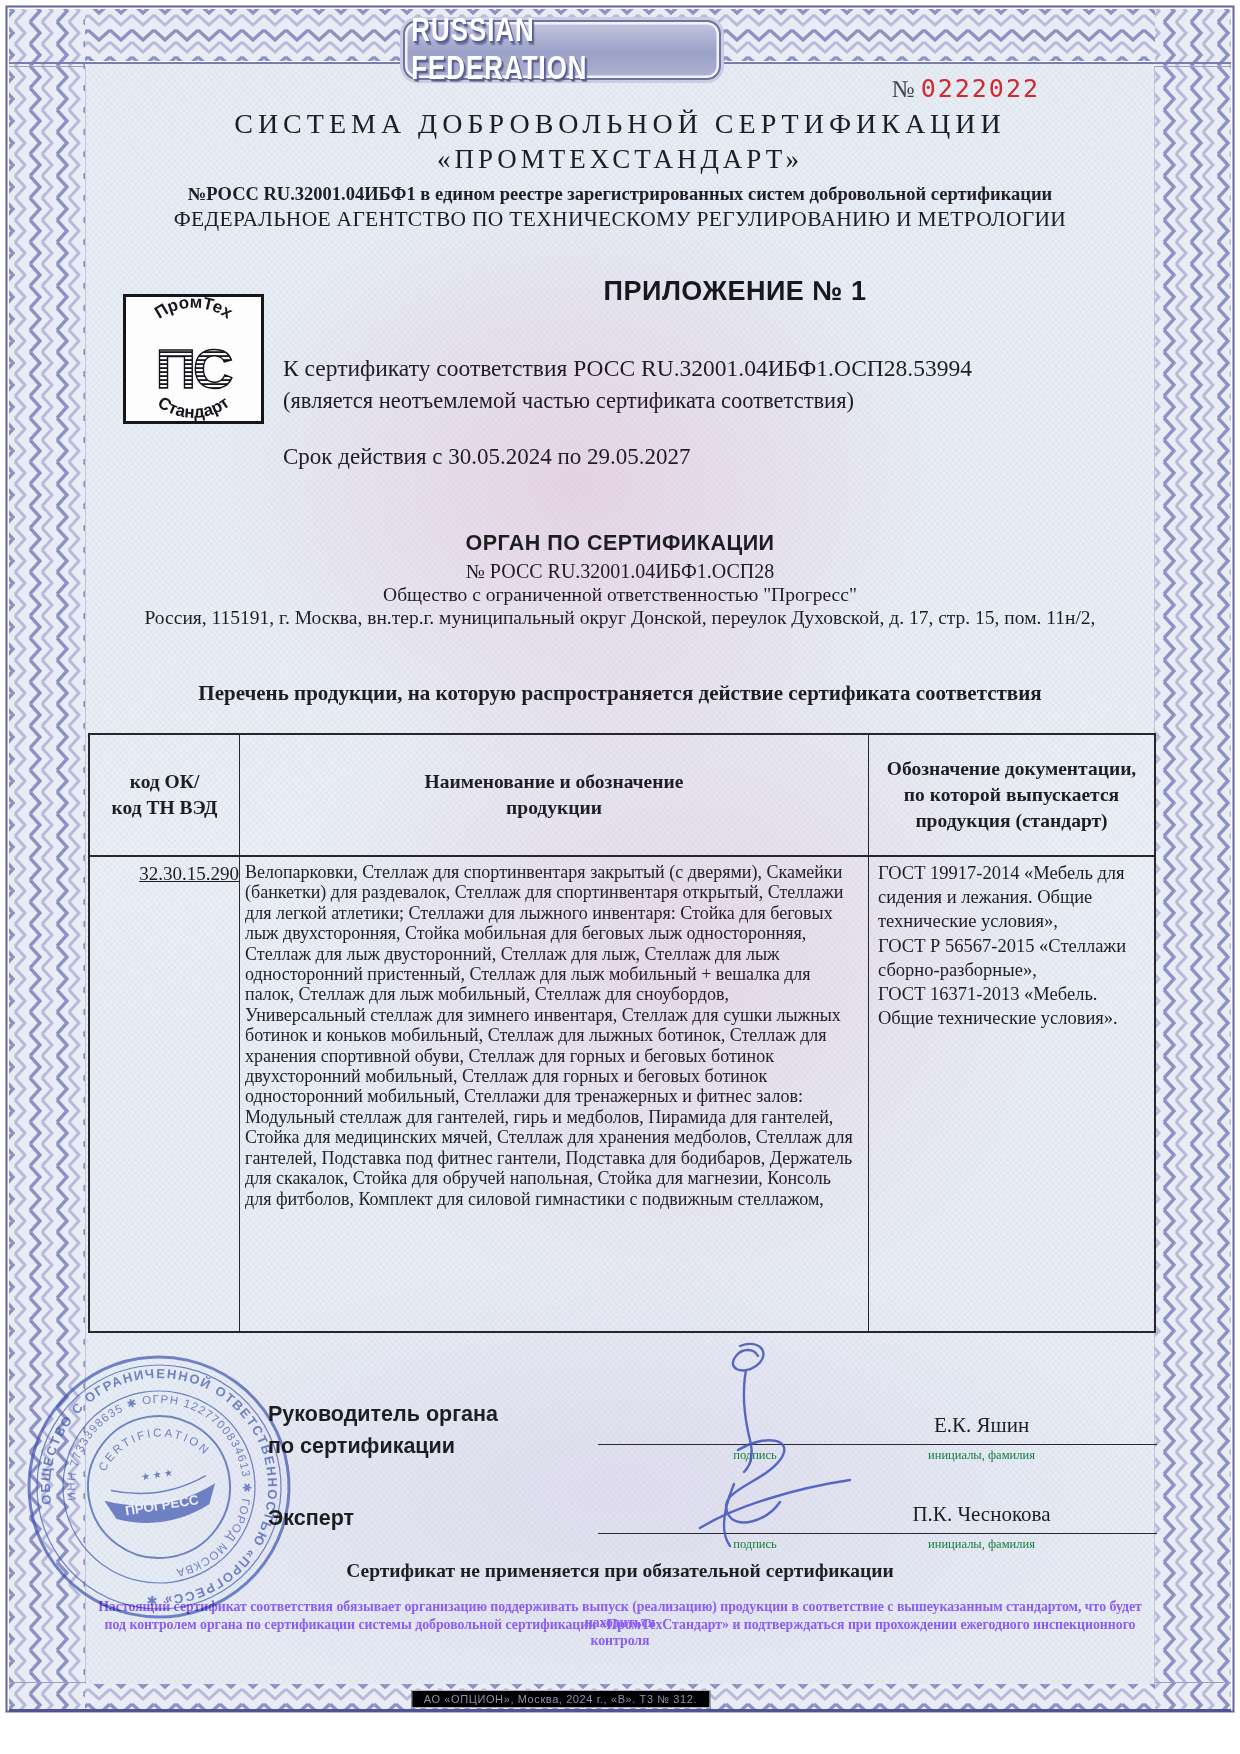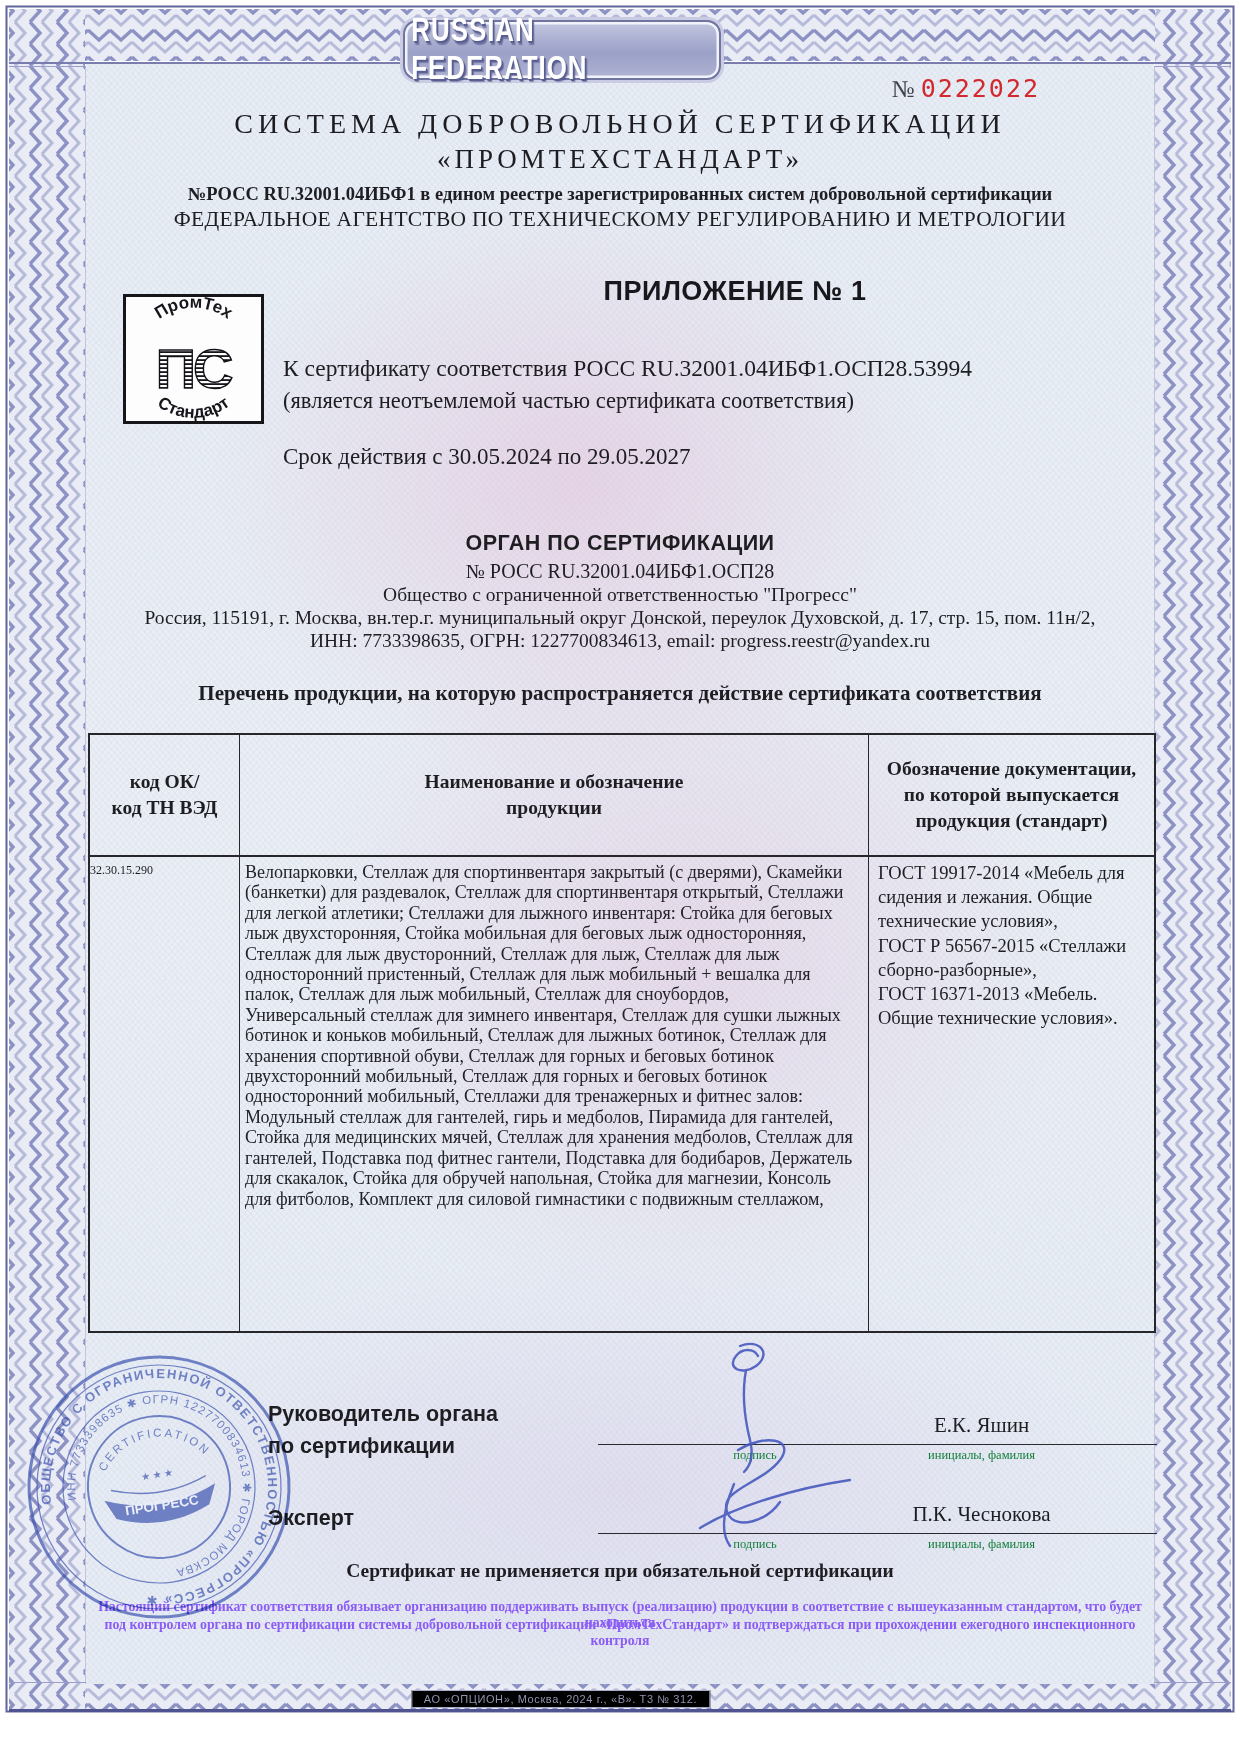--- a/index.html
+++ b/index.html
@@ -44,21 +44,21 @@
   .org-a{top:607px;font-size:19.5px;}
   .org-i{top:630px;font-size:19.5px;}
   .list-h{top:681px;font-size:21px;font-weight:bold;}
   .ptable{left:88px;top:733px;width:1068px;height:600px;border:2.5px solid #26262b;box-sizing:border-box;
     display:grid;grid-template-columns:150px 629px 1fr;grid-template-rows:122px 1fr;}
   .ptable .cell{border-right:1.5px solid #26262b;box-sizing:border-box;}
   .ptable .cell:nth-child(3n){border-right:none;}
   .th{border-bottom:2px solid #26262b !important;display:flex;align-items:center;justify-content:center;
     text-align:center;font-weight:bold;font-size:19.5px;line-height:1.32;white-space:pre-line;}
   .th.docs{white-space:normal;padding:0 8px;}
-  .td-code{font-size:12px;text-align:left;padding-top:6px;}
+  .td-code{font-size:19px;text-align:right;padding-top:6px;text-decoration:underline;}
   .td-name{font-size:18px;line-height:20.4px;padding:5px 14px 0 5px;color:#222228;}
   .td-docs{font-size:18.5px;line-height:24.2px;padding:4px 6px 0 9px;}
   .role1{left:268px;top:1398px;width:260px;font-family:"Liberation Sans","DejaVu Sans",sans-serif;
     font-weight:900;font-size:21.5px;line-height:32px;white-space:pre-line;}
   .role2{left:268px;top:1506px;font-family:"Liberation Sans","DejaVu Sans",sans-serif;font-weight:900;font-size:21.5px;}
   .sigline{height:0;border-top:1.8px solid #2a2a2e;}
   .sl1{left:598px;top:1444px;width:314px;}
   .sl2{left:806px;top:1444px;width:351px;}
   .sl3{left:598px;top:1533px;width:314px;}
   .sl4{left:806px;top:1533px;width:351px;}
@@ -152,21 +152,20 @@
     </svg>
 
     <div class="abs ref1">К сертификату соответствия РОСС RU.32001.04ИБФ1.ОСП28.53994</div>
     <div class="abs ref2">(является неотъемлемой частью сертификата соответствия)</div>
     <div class="abs validity">Срок действия с 30.05.2024 по 29.05.2027</div>
 
     <div class="abs ctr org-h">ОРГАН ПО СЕРТИФИКАЦИИ</div>
     <div class="abs ctr org-n">№ РОСС RU.32001.04ИБФ1.ОСП28</div>
     <div class="abs ctr org-c">Общество с ограниченной ответственностью "Прогресс"</div>
     <div class="abs ctr org-a">Россия, 115191, г. Москва, вн.тер.г. муниципальный округ Донской, переулок Духовской, д. 17, стр. 15, пом. 11н/2,</div>
-    <div class="abs ctr org-i">ИНН: 7733398635, ОГРН: 1227700834613, email: progress.reestr@yandex.ru</div>
 
     <div class="abs ctr list-h">Перечень продукции, на которую распространяется действие сертификата соответствия</div>
 
     <div class="abs ptable">
       <div class="cell th">код ОК/
 код ТН ВЭД</div>
       <div class="cell th">Наименование и обозначение
 продукции</div>
       <div class="cell th docs">Обозначение документации, по которой выпускается продукция (стандарт)</div>
       <div class="cell td-code">32.30.15.290</div>

